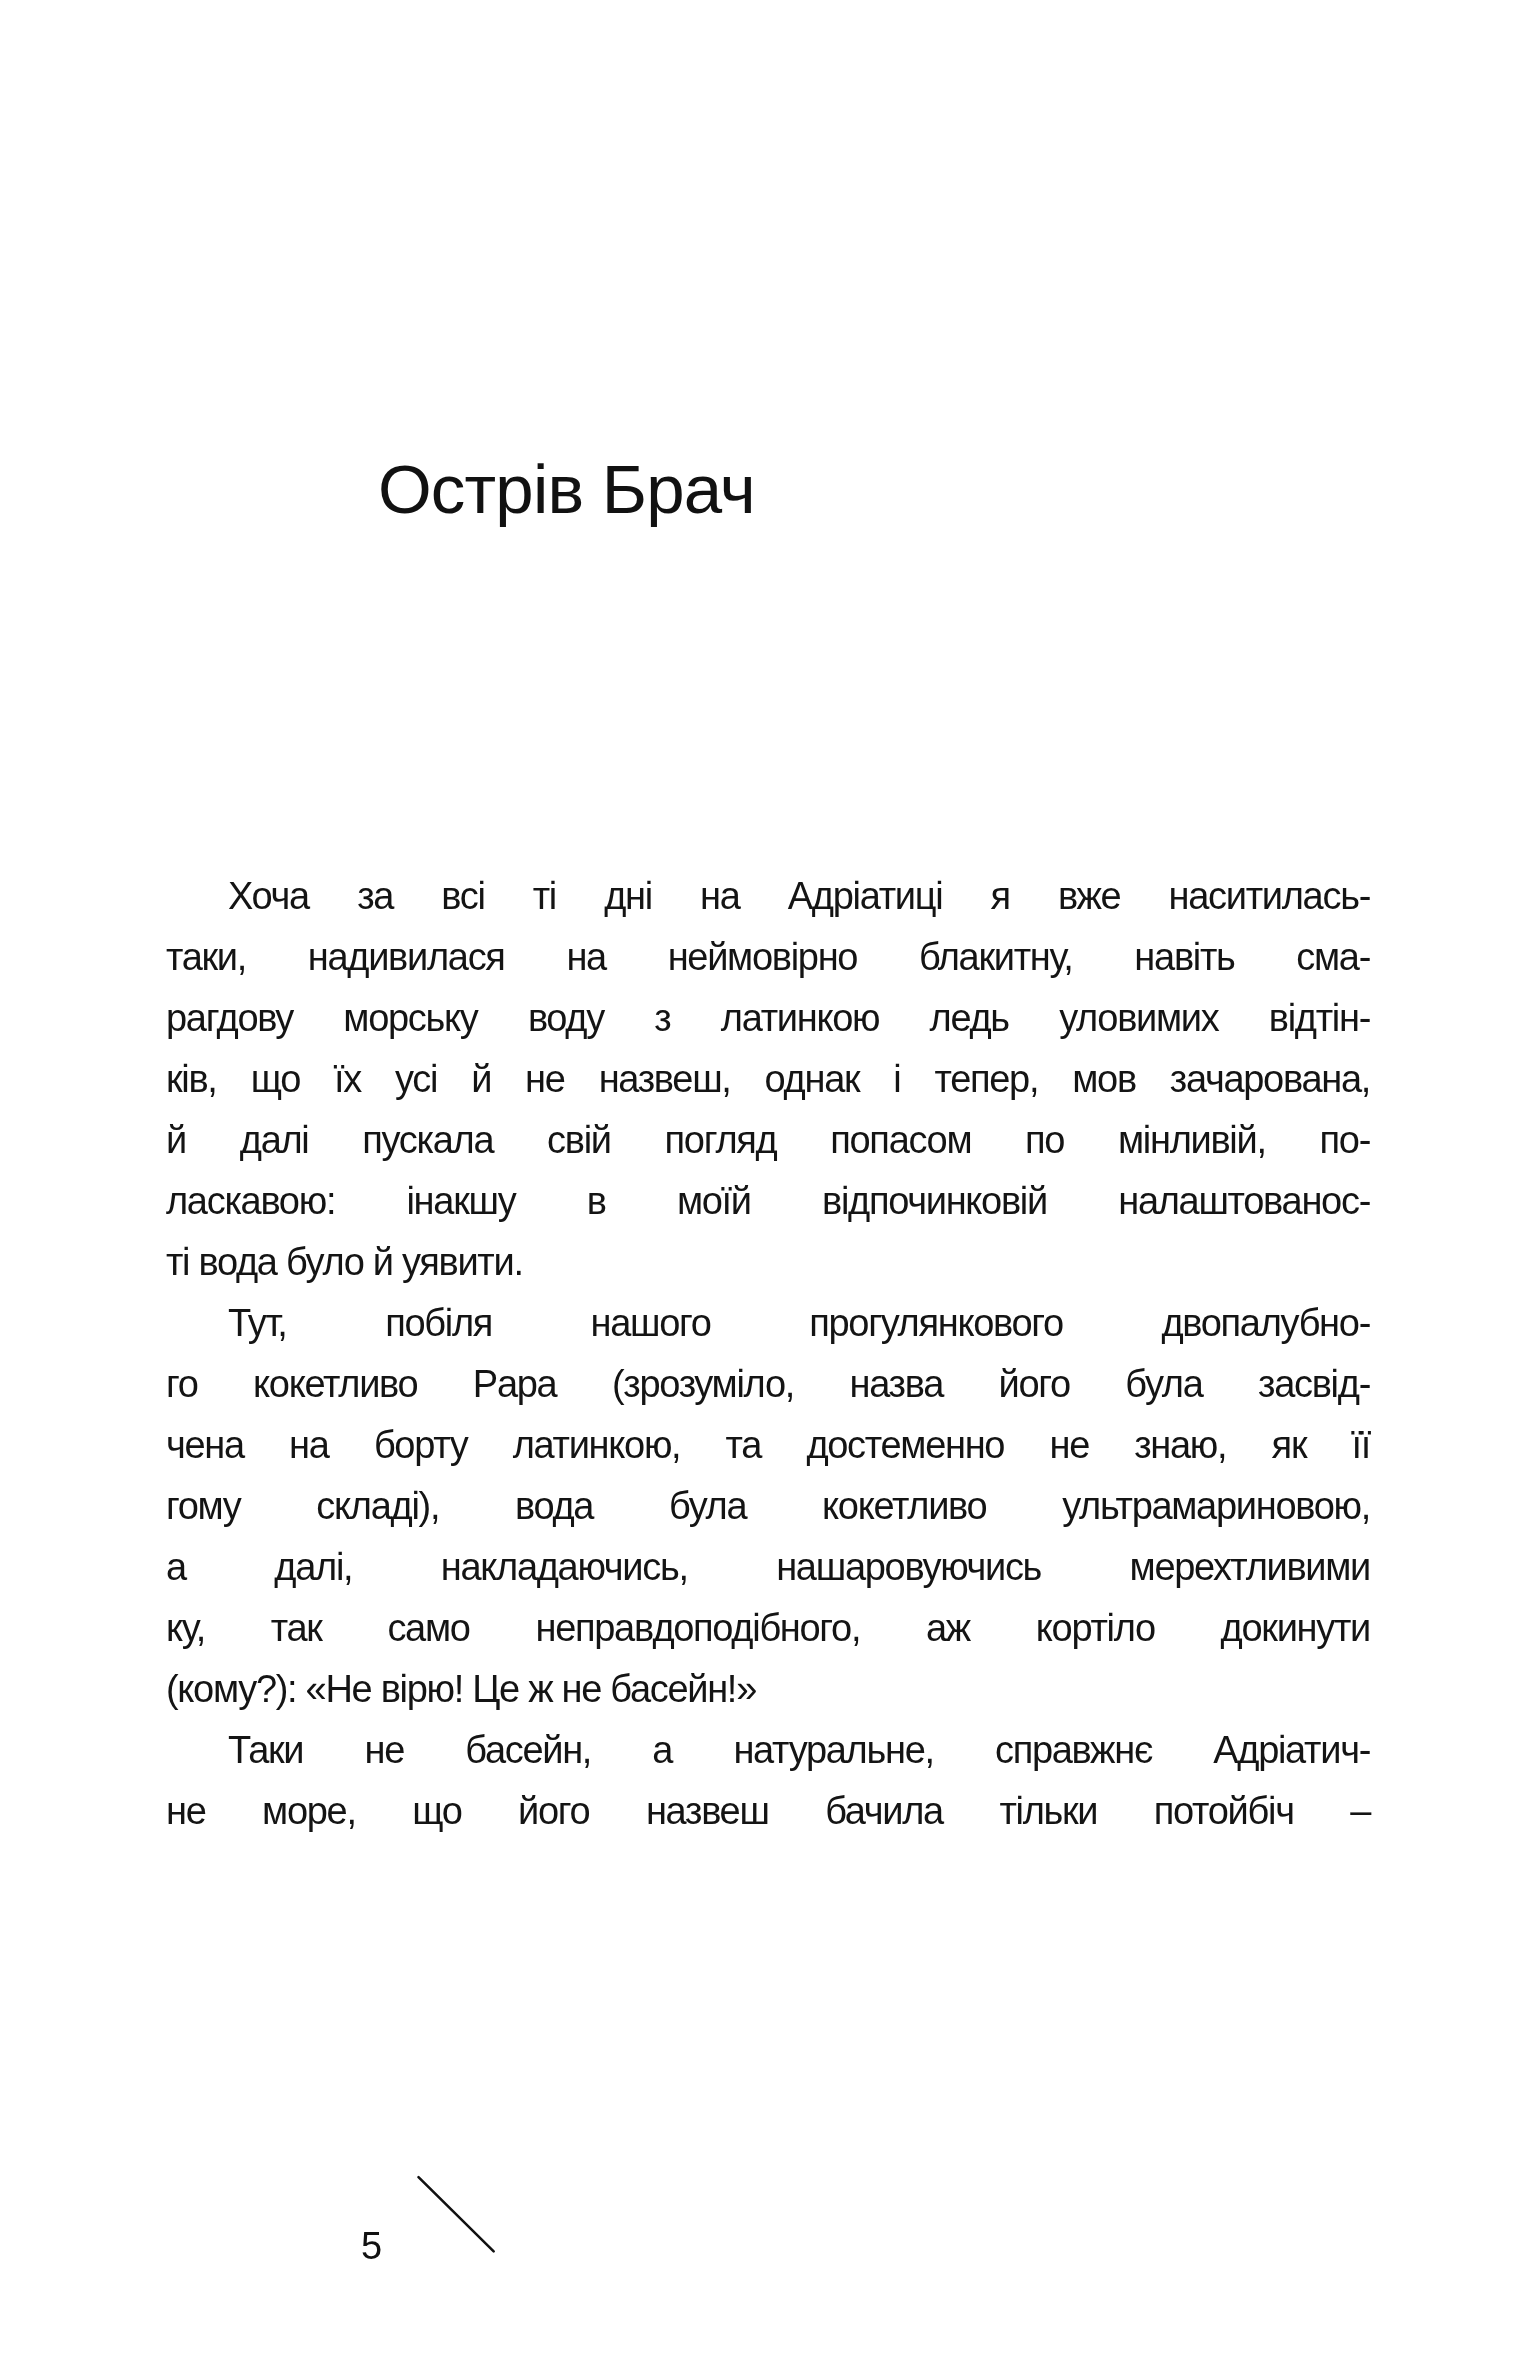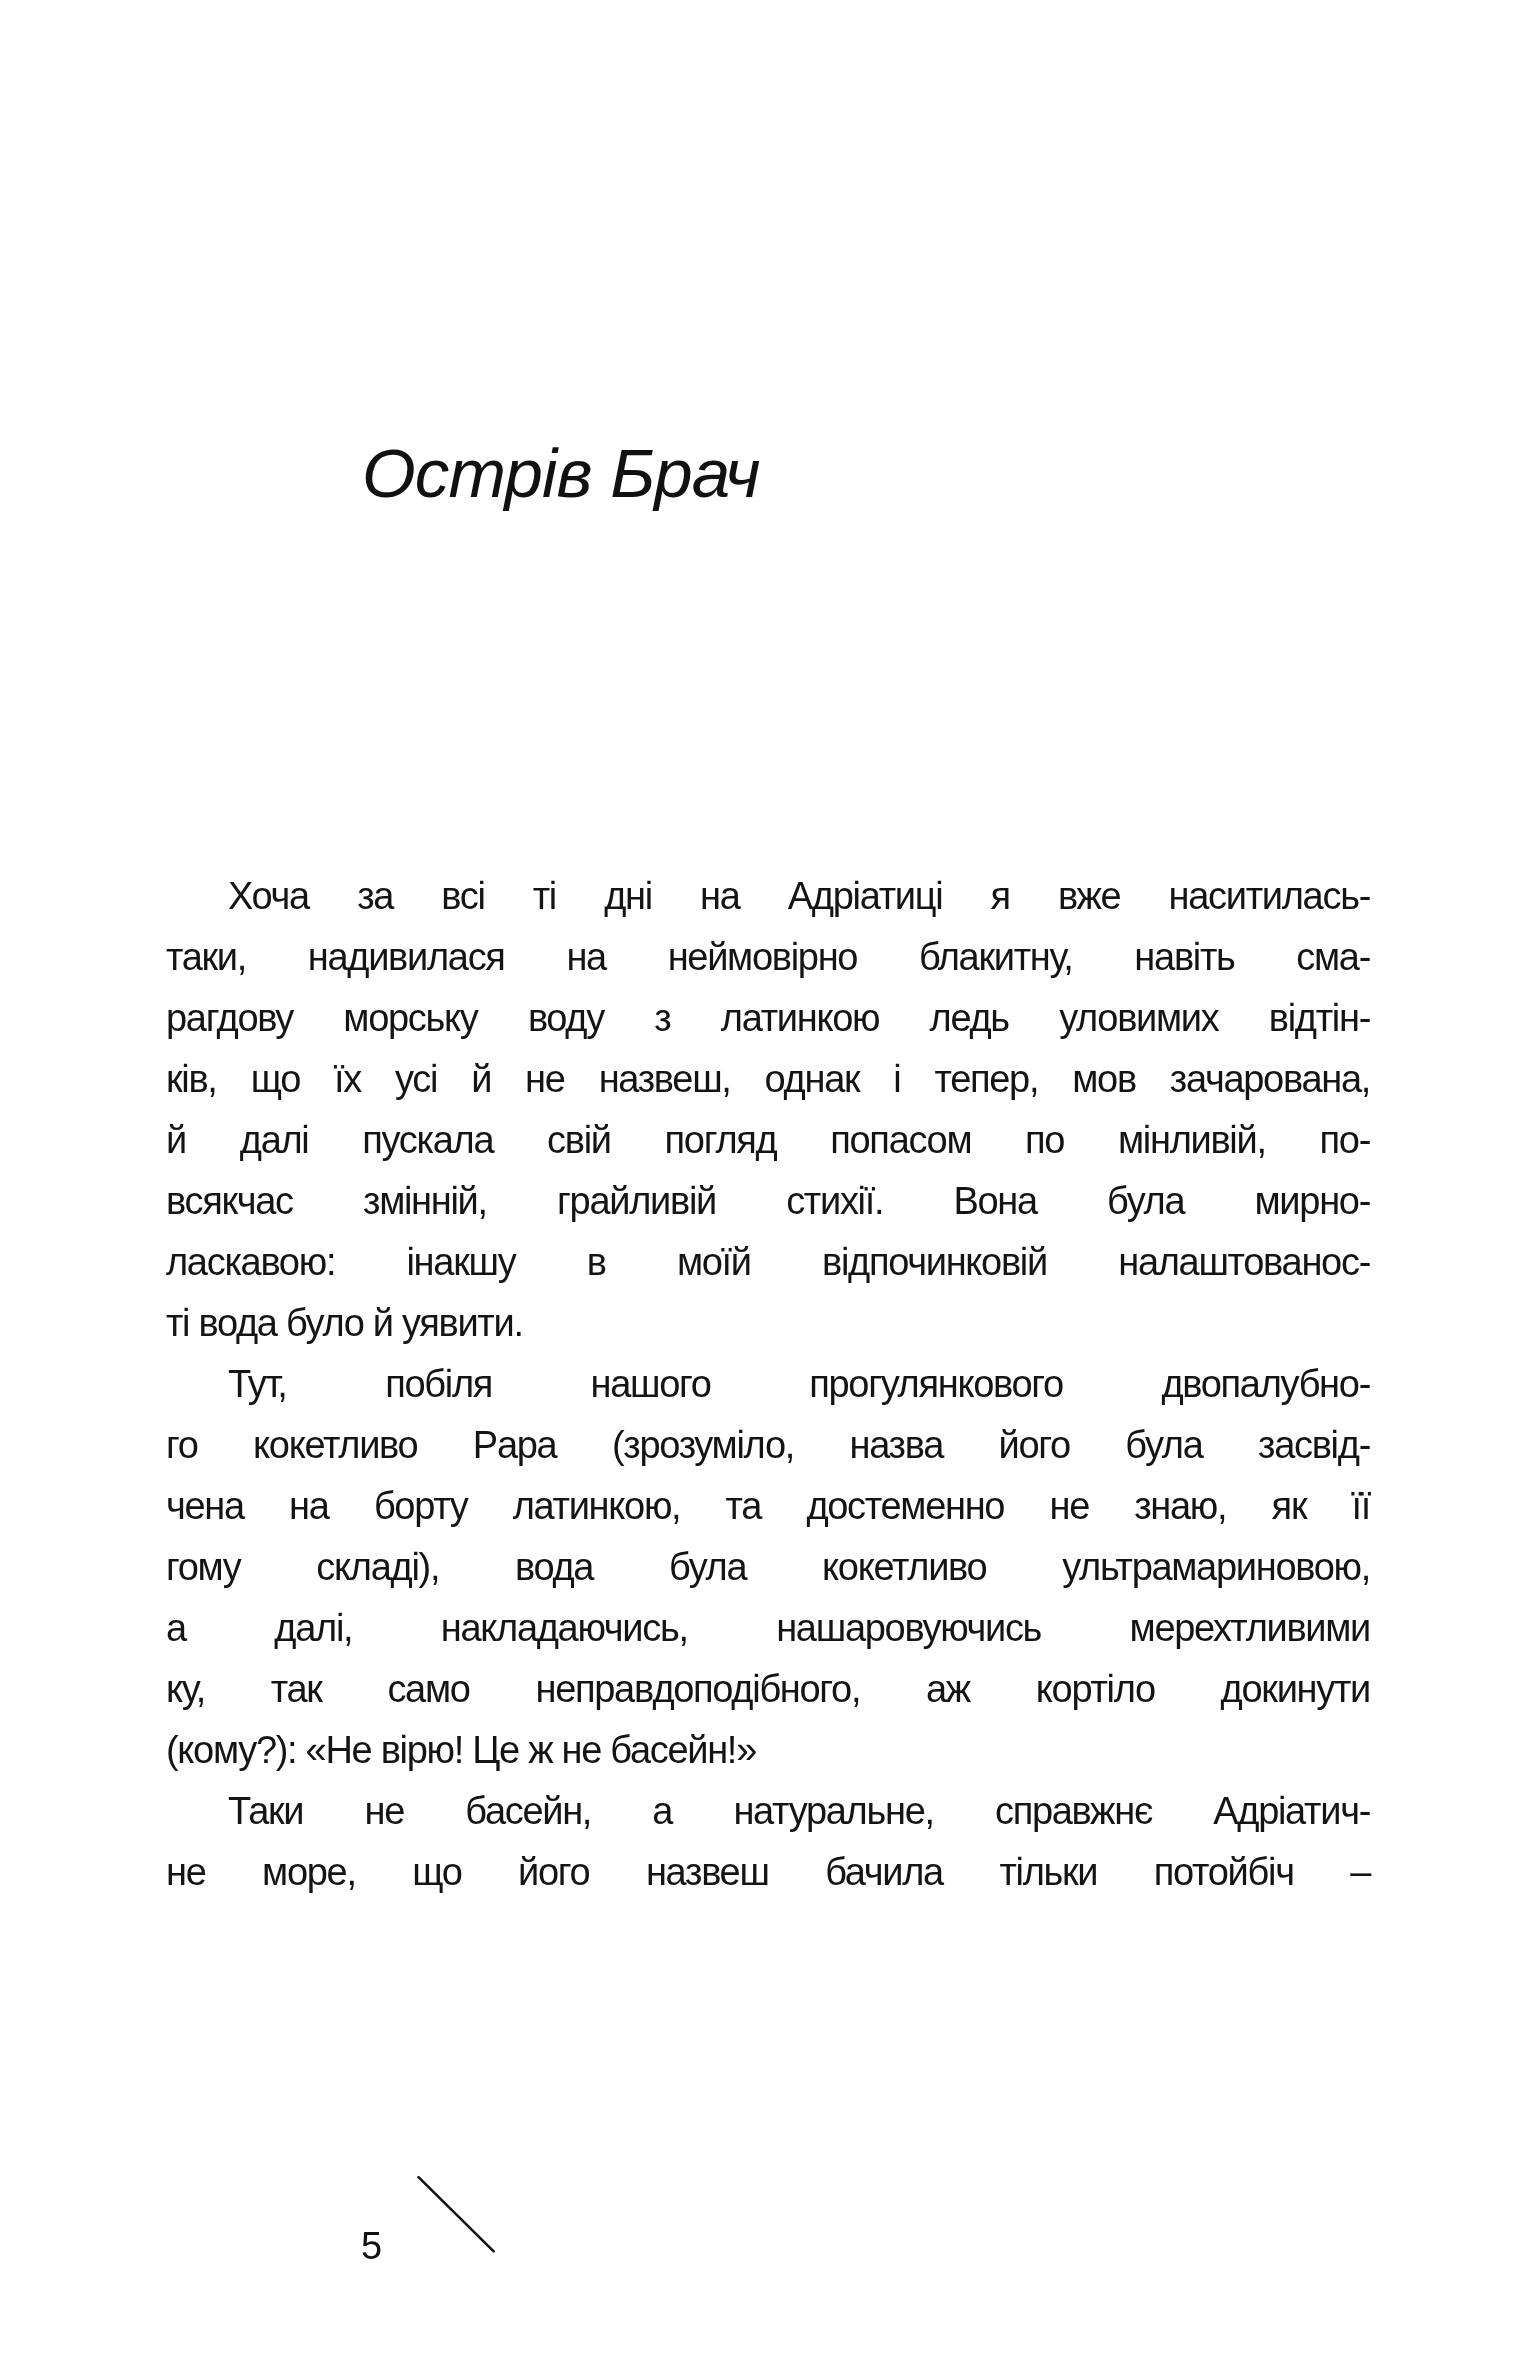--- a/index.html
+++ b/index.html
@@ -18,29 +18,28 @@
       position: absolute;
       left: 0; top: 0;
       width: 1536px;
       height: 2377px;
       background: #ffffff;
     }
     .chapter-title {
       position: absolute;
       left: 362px;
       top: 430px;
-      margin: 0;
+      margin: 16px;
       font-family: "Liberation Sans", sans-serif;
       font-weight: 400;
       font-size: 69px;
       line-height: 88px;
       letter-spacing: -0.8px;
       color: #111111;
       white-space: nowrap;
-      font-style: italic;
     }
     .body-text {
       position: absolute;
       left: 166px;
       top: 866px;
       width: 1204px;
       font-family: Liberation Sans, sans-serif;
       font-size: 38px;
       letter-spacing: -1.3px;
       color: #141414;
@@ -84,21 +83,20 @@
   <h1 class="chapter-title">Острів Брач</h1>
 
   <div class="body-text">
 
     <div>
       <span class="line indent">Хоча за всі ті дні на Адріатиці я вже наситилась-</span>
       <span class="line">таки, надивилася на неймовірно блакитну, навіть сма-</span>
       <span class="line">рагдову морську воду з латинкою ледь уловимих відтін-</span>
       <span class="line">ків, що їх усі й не назвеш, однак і тепер, мов зачарована,</span>
       <span class="line">й далі пускала свій погляд попасом по мінливій, по-</span>
-      <span class="line">всякчас змінній, грайливій стихії. Вона була мирно-</span>
       <span class="line">ласкавою: інакшу в моїй відпочинковій налаштованос-</span>
       <span class="line last">ті вода було й уявити.</span>
     </div>
 
     <div>
       <span class="line indent">Тут, побіля нашого прогулянкового двопалубно-</span>
       <span class="line">го кокетливо Papa (зрозуміло, назва його була засвід-</span>
       <span class="line">чена на борту латинкою, та достеменно не знаю, як її</span>
       <span class="line">гому складі), вода була кокетливо ультрамариновою,</span>
       <span class="line">а далі, накладаючись, нашаровуючись мерехтливими</span>

